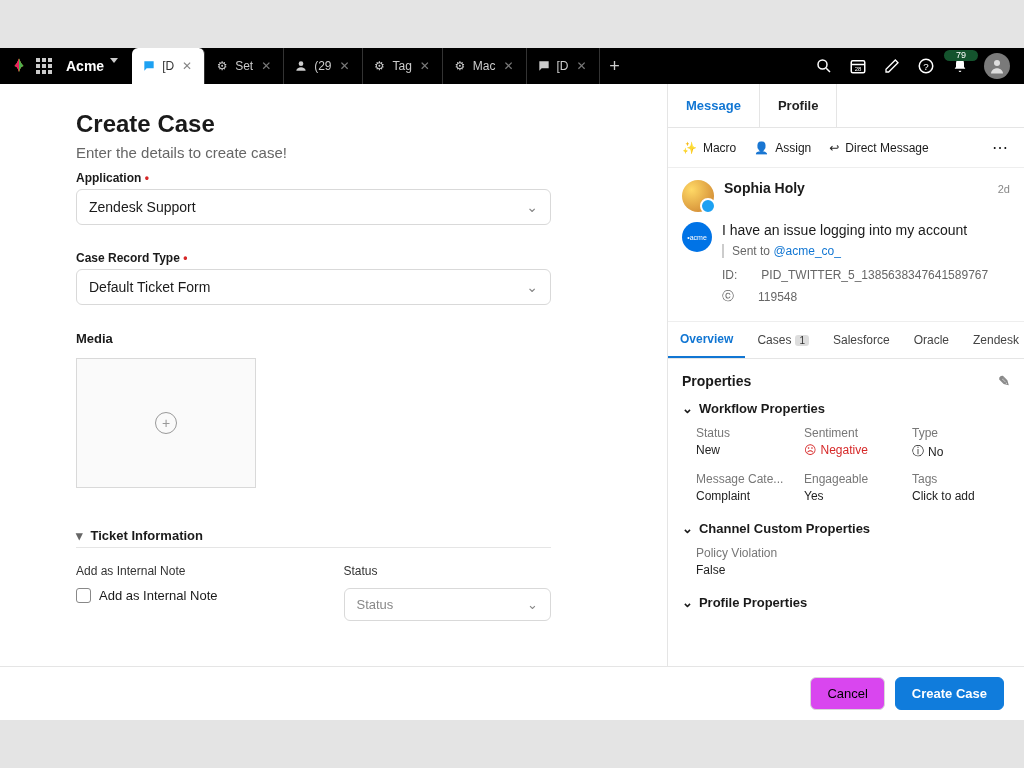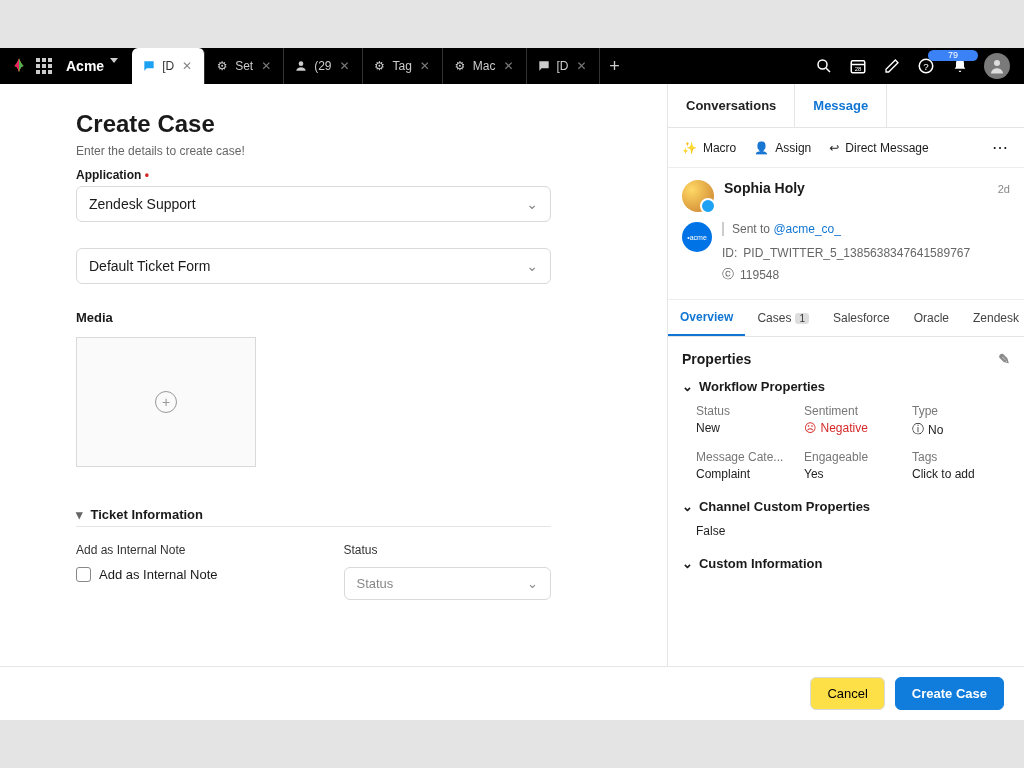--- a/index.html
+++ b/index.html
@@ -17,30 +17,30 @@
 
 .tabs { display: flex; align-items: stretch; height: 100%; }
 .tab { display: flex; align-items: center; padding: 0 10px; gap: 6px; font-size: 12px; color: #ccc; background: #000; cursor: pointer; border-right: 1px solid #333; }
 .tab.active { background: #fff; color: #333; border-top-left-radius: 6px; border-top-right-radius: 6px; }
 .tab-icon { width: 14px; height: 14px; display: flex; align-items: center; justify-content: center; }
 .tab-close { width: 14px; height: 14px; display: flex; align-items: center; justify-content: center; opacity: 0.6; cursor: pointer; }
 .tab-add { width: 30px; display: flex; align-items: center; justify-content: center; color: #ccc; cursor: pointer; font-size: 18px; }
 
 .tb-right { margin-left: auto; display: flex; align-items: center; gap: 14px; padding-right: 6px; }
 .tb-icon { width: 20px; height: 20px; display: flex; align-items: center; justify-content: center; color: #fff; cursor: pointer; font-size: 16px; position: relative; }
-.badge { position: absolute; top: -6px; right: -8px; background: #3b82f6; color: #fff; font-size: 9px; border-radius: 8px; padding: 1px 20px; line-height: 1; }
+.badge { position: absolute; top: -6px; right: -8px; background: #14532d; color: #fff; font-size: 9px; border-radius: 8px; padding: 1px 12px; line-height: 1; }
 .avatar { width: 26px; height: 26px; border-radius: 50%; background: #7a7a7a; display: flex; align-items: center; justify-content: center; }
 
 
 .main { display: flex; background: #fff; height: 636px; }
 .left { flex: 1; padding: 26px 40px 0 76px; position: relative; border-right: 1px solid #e5e5e5; }
 .right { width: 356px; display: flex; flex-direction: column; }
 
 h1.page-title { font-size: 24px; font-weight: 600; margin-bottom: 6px; }
-.page-sub { color: #666; font-size: 12px; margin-bottom: 10px; }
+.page-sub { color: #666; font-size: 15px; margin-bottom: 10px; }
 
 .field-label { font-size: 12px; font-weight: 600; margin-bottom: 4px; }
 .req { color: #d62828; }
 .select { border: 1px solid #d9d9d9; border-radius: 6px; padding: 9px 12px; display: flex; align-items: center; justify-content: space-between; font-size: 14px; cursor: pointer; width: 475px; margin-bottom: 26px; }
 .sel-chev { color: #888; }
 
 .section-label { font-size: 13px; font-weight: 600; margin-bottom: 12px; }
 .media-box { width: 180px; height: 130px; border: 1px solid #d9d9d9; background: #fafafa; display: flex; align-items: center; justify-content: center; cursor: pointer; margin-bottom: 40px; }
 .plus-circle { width: 22px; height: 22px; border: 1.5px solid #999; border-radius: 50%; display: flex; align-items: center; justify-content: center; color: #999; font-size: 14px; }
 
@@ -71,21 +71,21 @@
 .msg-name { font-weight: 600; font-size: 14px; display: flex; align-items: baseline; }
 .msg-time { margin-left: auto; color: #888; font-size: 11px; font-weight: 400; }
 .msg-handle { font-size: 12px; color: #888; margin-top: 2px; }
 .lock { font-size: 10px; margin-right: 2px; }
 
 .msg-body { display: flex; gap: 10px; margin-top: 10px; }
 .brand-av { width: 30px; height: 30px; border-radius: 50%; background: #0073e6; color: #fff; font-size: 7px; display: flex; align-items: center; justify-content: center; flex-shrink: 0; }
 .msg-text { font-size: 14px; margin-bottom: 6px; }
 .sent-to { border-left: 2px solid #ccc; padding-left: 8px; font-size: 12px; color: #666; margin-bottom: 10px; }
 .sent-to a { color: #1176d3; text-decoration: none; }
-.meta-line { font-size: 12px; color: #666; margin-top: 6px; display: flex; align-items: center; gap: 6px; }
+.meta-line { font-size: 12px; color: #666; margin-top: 6px; display: flex; align-items: center; gap: 24px; }
 
 .sub-tabs { display: flex; border-bottom: 1px solid #e5e5e5; font-size: 12px; }
 .sub-tab { padding: 10px 12px; cursor: pointer; color: #444; display: flex; align-items: center; gap: 4px; font-weight: 500; }
 .sub-tab.active { color: #1176d3; border-bottom: 2px solid #1176d3; font-weight: 600; }
 .count-badge { background: #ddd; border-radius: 3px; padding: 0 4px; font-size: 10px; color: #333; }
 
 .props { padding: 14px; overflow-y: auto; flex: 1; }
 .props-head { display: flex; align-items: center; font-weight: 600; font-size: 14px; margin-bottom: 12px; }
 .edit-ico { margin-left: auto; color: #888; cursor: pointer; }
 .prop-sec-hdr { display: flex; align-items: center; gap: 6px; font-size: 13px; font-weight: 600; cursor: pointer; margin-bottom: 10px; }
@@ -93,21 +93,21 @@
 .prop-item { font-size: 12px; }
 .prop-label { color: #777; margin-bottom: 3px; white-space: nowrap; overflow: hidden; text-overflow: ellipsis; }
 .prop-val { color: #222; font-weight: 400; display: flex; align-items: center; gap: 4px; }
 .neg { color: #d62828; }
 .click-add { cursor: pointer; }
 
 .prop-single { padding-left: 14px; margin-bottom: 18px; font-size: 12px; }
 
 
 .footer { position: absolute; bottom: 48px; left: 0; right: 0; background: #fff; border-top: 1px solid #e5e5e5; padding: 10px 20px; display: flex; justify-content: flex-end; gap: 10px; }
-.btn { padding: 8px 16px; border-radius: 6px; font-size: 13px; font-weight: 500; cursor: pointer; border: 1px solid #d9d9d9; background: #fde047; }
+.btn { padding: 8px 16px; border-radius: 6px; font-size: 13px; font-weight: 500; cursor: pointer; border: 1px solid #d9d9d9; background: #d946ef; }
 .btn.primary { background: #107cdc; color: #fff; border-color: #107cdc; font-weight: 600; }
 
 svg { display: block; }
 </style>
 </head>
 <body>
 
 <div class="page-bg"></div>
 
 <div class="topbar">
@@ -225,20 +225,21 @@
   <div class="left">
     <h1 class="page-title">Create Case</h1>
     <div class="page-sub">Enter the details to create case!</div>
 
     <div class="field-label"><span>Application</span> <span class="req">•</span></div>
     <div class="select">
       <span>Zendesk Support</span>
       <span class="sel-chev">⌄</span>
     </div>
 
+    <div class="field-label"><span>Case Record Type</span> <span class="req">•</span></div>
     <div class="select">
       <span>Default Ticket Form</span>
       <span class="sel-chev">⌄</span>
     </div>
 
     <div class="section-label">Media</div>
     <div class="media-box">
       <div class="plus-circle">+</div>
     </div>
 
@@ -260,22 +261,22 @@
         <div class="status-sel">
           <span>Status</span>
           <span class="sel-chev">⌄</span>
         </div>
       </div>
     </div>
   </div>
 
   <div class="right">
     <div class="right-tabs">
-      <div class="right-tab">Conversations</div>
       <div class="right-tab active">Message</div>
+      <div class="right-tab">Profile</div>
     </div>
 
     <div class="action-row">
       <div class="act">
           <span>✨</span>
           <span>Macro</span>
         </div>
       <div class="act">
           <span>👤</span>
           <span>Assign</span>
@@ -293,20 +294,21 @@
         <div class="msg-info">
           <div class="msg-name">
               <span>Sophia Holy</span>
               <span class="msg-time">2d</span>
             </div>
         </div>
       </div>
       <div class="msg-body">
         <div class="brand-av">•acme</div>
         <div style="flex:1">
+          <div class="msg-text">I have an issue logging into my account</div>
           <div class="sent-to"><span>Sent to </span><a href="#">@acme_co_</a></div>
           <div class="meta-line">
               <span>ID: </span>
               <span>PID_TWITTER_5_1385638347641589767</span>
             </div>
           <div class="meta-line">
               <span>ⓒ</span>
               <span>119548</span>
             </div>
         </div>
@@ -365,26 +367,27 @@
             <div class="prop-label">Tags</div>
             <div class="prop-val click-add">Click to add</div>
           </div>
       </div>
 
       <div class="prop-sec-hdr">
           <span>⌄</span>
           <span>Channel Custom Properties</span>
         </div>
       <div class="prop-single">
+        <div class="prop-label">Policy Violation</div>
         <div class="prop-val">False</div>
       </div>
 
       <div class="prop-sec-hdr">
           <span>⌄</span>
-          <span>Custom Information</span>
+          <span>Profile Properties</span>
         </div>
     </div>
   </div>
 </div>
 
 <div class="footer">
   <button class="btn">Cancel</button>
   <button class="btn primary">Create Case</button>
 </div>
 

